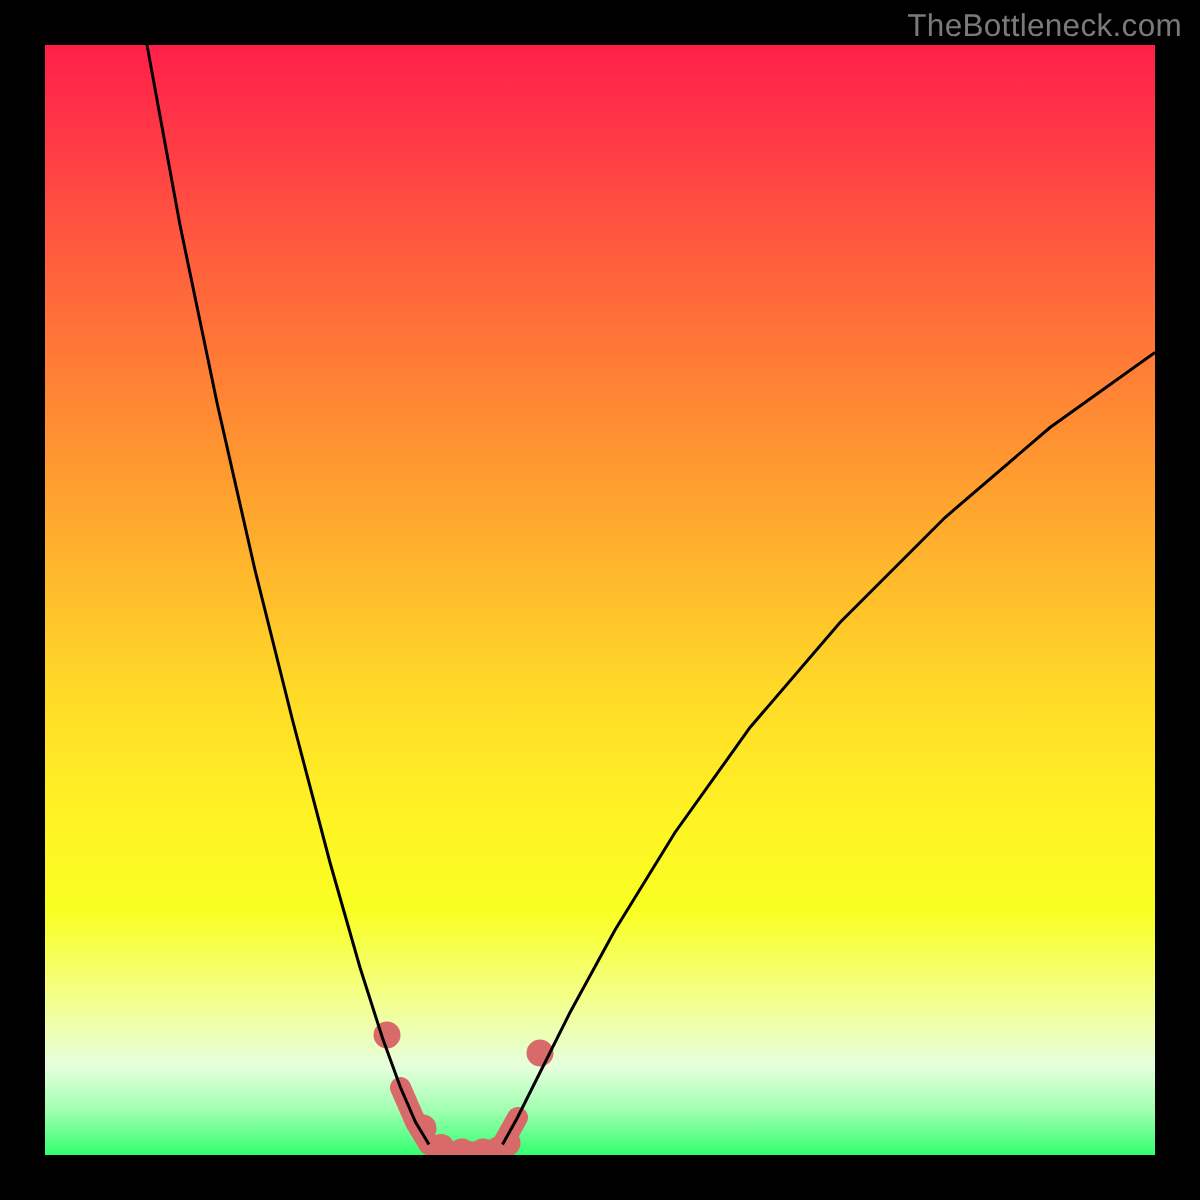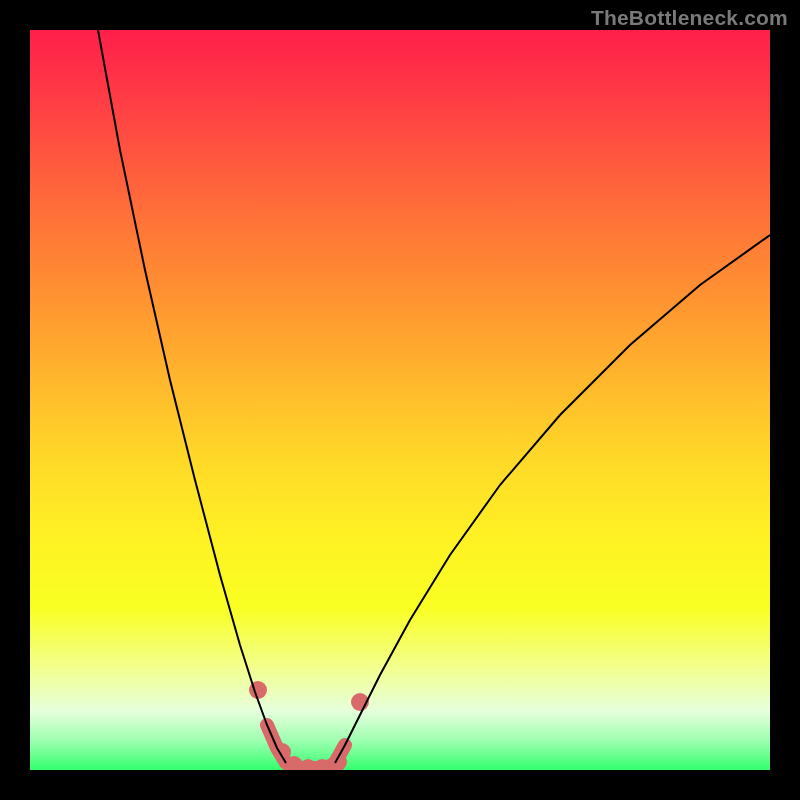--- a/index.html
+++ b/index.html
@@ -41,21 +41,21 @@
       #9fffb0 96%,
       #32ff6e 100%
     );
   }
   .watermark {
     position: absolute;
     top: 6px;
     right: 12px;
     color: #7a7a7a;
     font-size: 21px;
-    font-weight: 700;
+    font-weight: 400;
     letter-spacing: 0.2px;
     pointer-events: none;
     user-select: none;
   }
   svg.curves {
     position: absolute;
     left: 0;
     top: 0;
     width: 740px;
     height: 740px;

